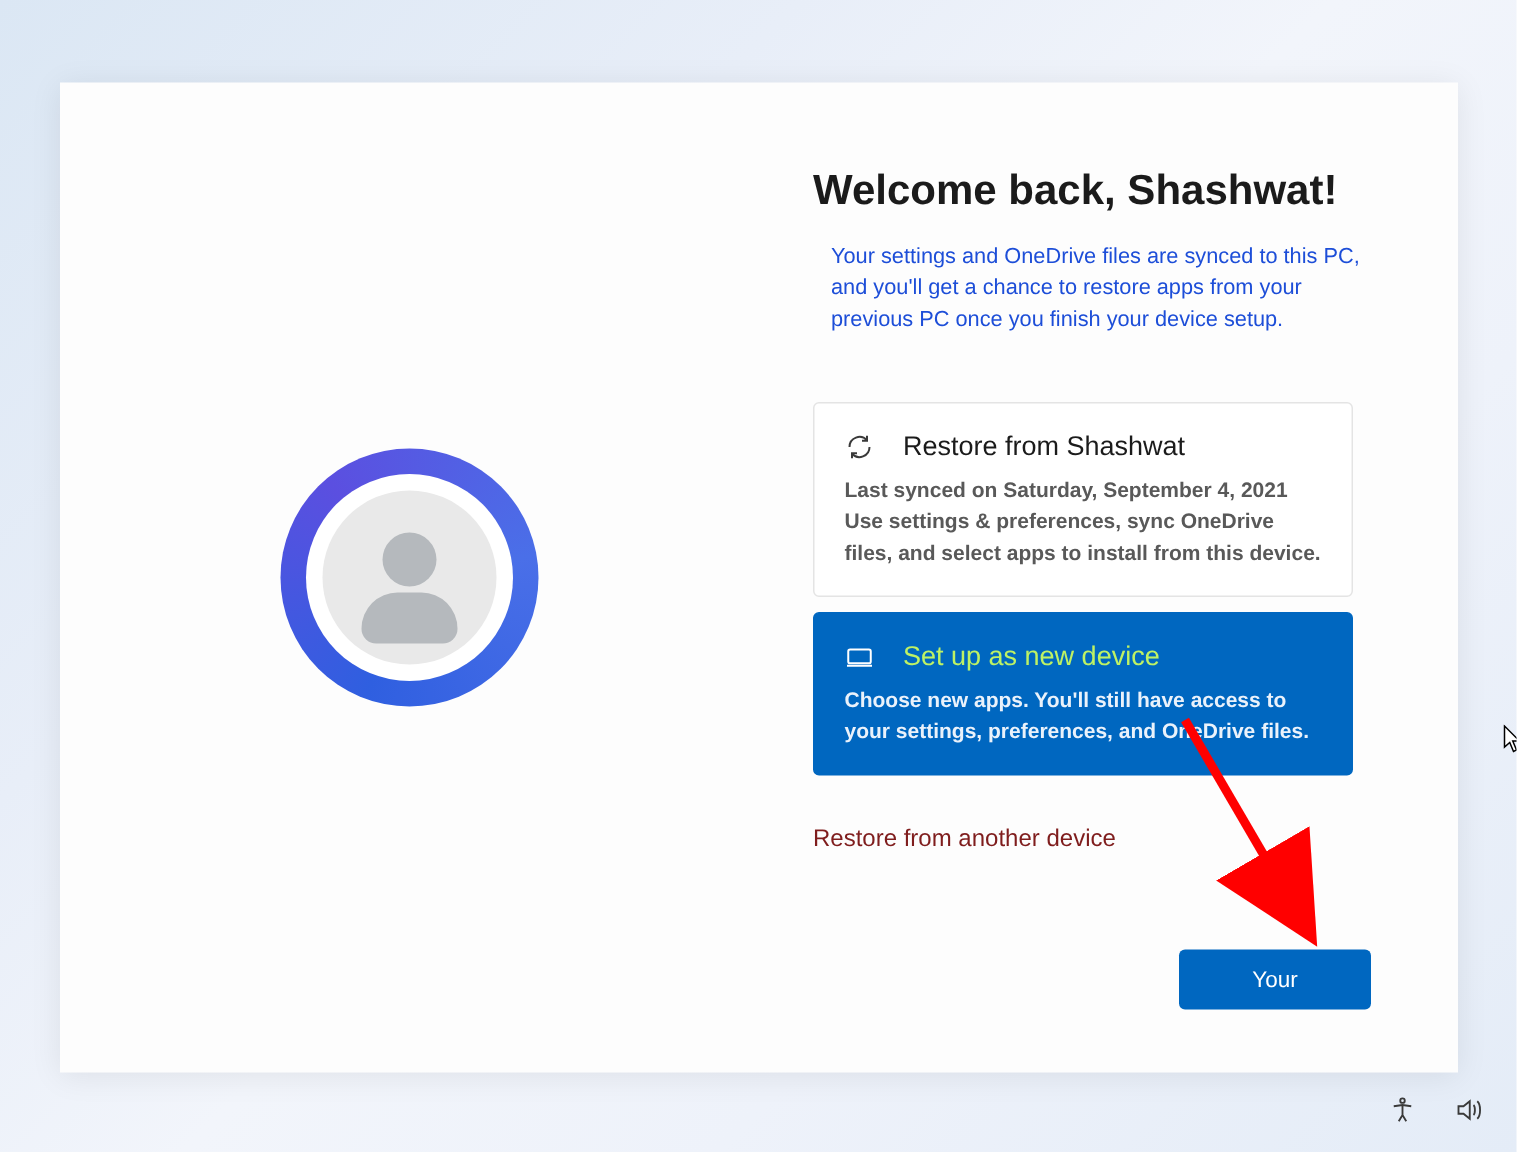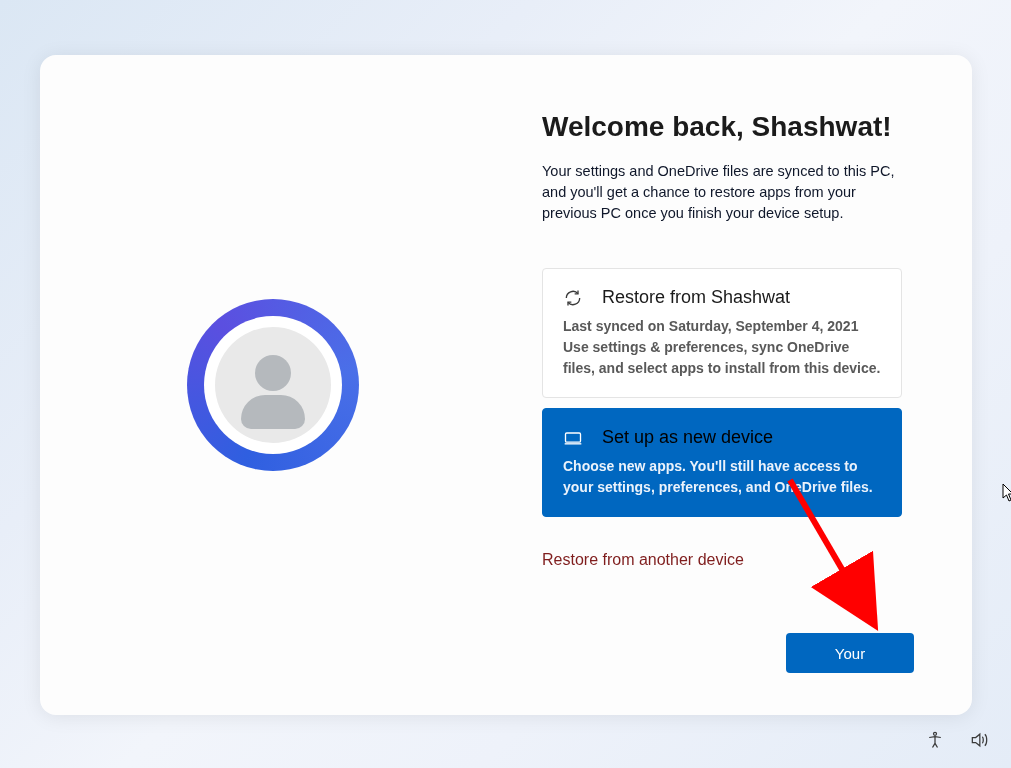--- a/index.html
+++ b/index.html
@@ -15,21 +15,21 @@
     position: relative;
     overflow: hidden;
   }
   .dialog {
     position: absolute;
     top: 55px;
     left: 40px;
     width: 932px;
     height: 660px;
     background: #fdfdfd;
-    border-radius: 16px;
+    border-radius: 0;
     box-shadow: 0 2px 20px rgba(0,0,0,0.08);
     display: flex;
   }
   .left-pane {
     width: 50%;
     display: flex;
     align-items: center;
     justify-content: center;
   }
   .avatar-ring {
@@ -82,23 +82,24 @@
     position: relative;
   }
   .page-title {
     font-size: 28px;
     font-weight: 600;
     color: #1b1b1b;
     margin-bottom: 18px;
   }
   .page-subtitle {
     font-size: 14.5px;
-    color: #0f172a;
+    color: #1d4ed8;
     line-height: 1.45;
     margin-bottom: 44px;
+    margin-left: 12px;
   }
   .option-card {
     width: 360px;
     border: 1px solid #e4e4e4;
     border-radius: 4px;
     padding: 18px 20px 18px 20px;
     margin-bottom: 10px;
     background: #fff;
     cursor: pointer;
   }
@@ -112,21 +113,21 @@
     align-items: center;
     gap: 19px;
     margin-bottom: 8px;
   }
   .option-title {
     font-size: 18px;
     font-weight: 400;
     color: #1b1b1b;
   }
   .option-card.selected .option-title {
-    color: #000000;
+    color: #bef264;
   }
   .option-desc {
     font-size: 14px;
     color: #595959;
     line-height: 1.5;
     font-weight: bold;
   }
   .option-card.selected .option-desc {
     color: #eaf2fb;
   }

